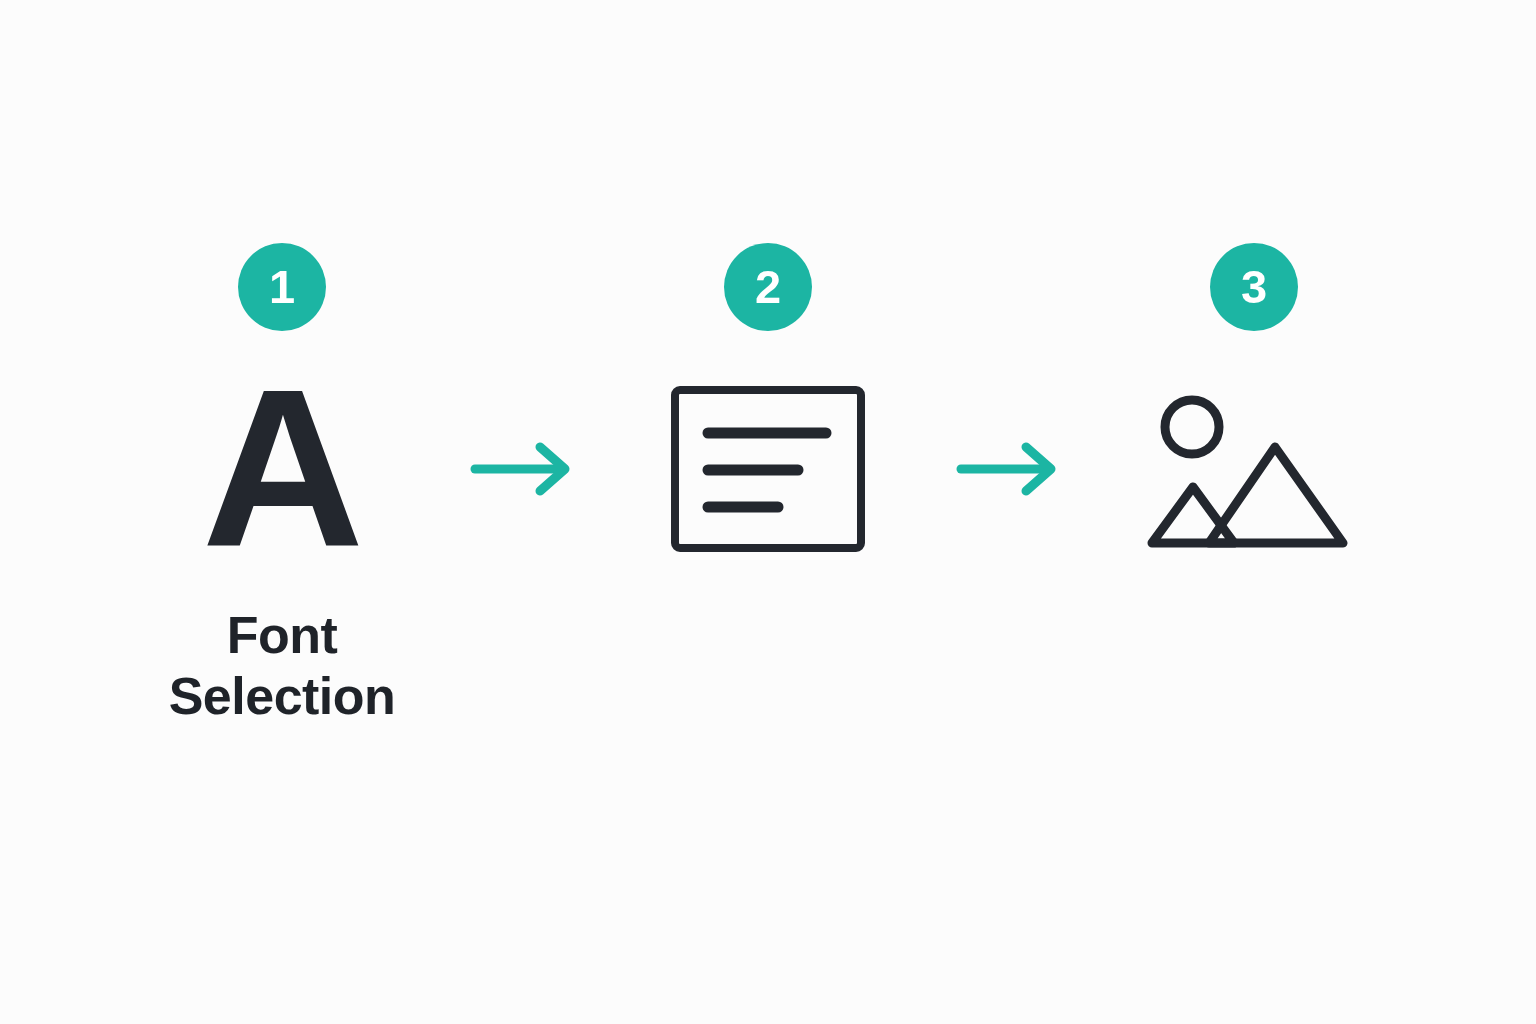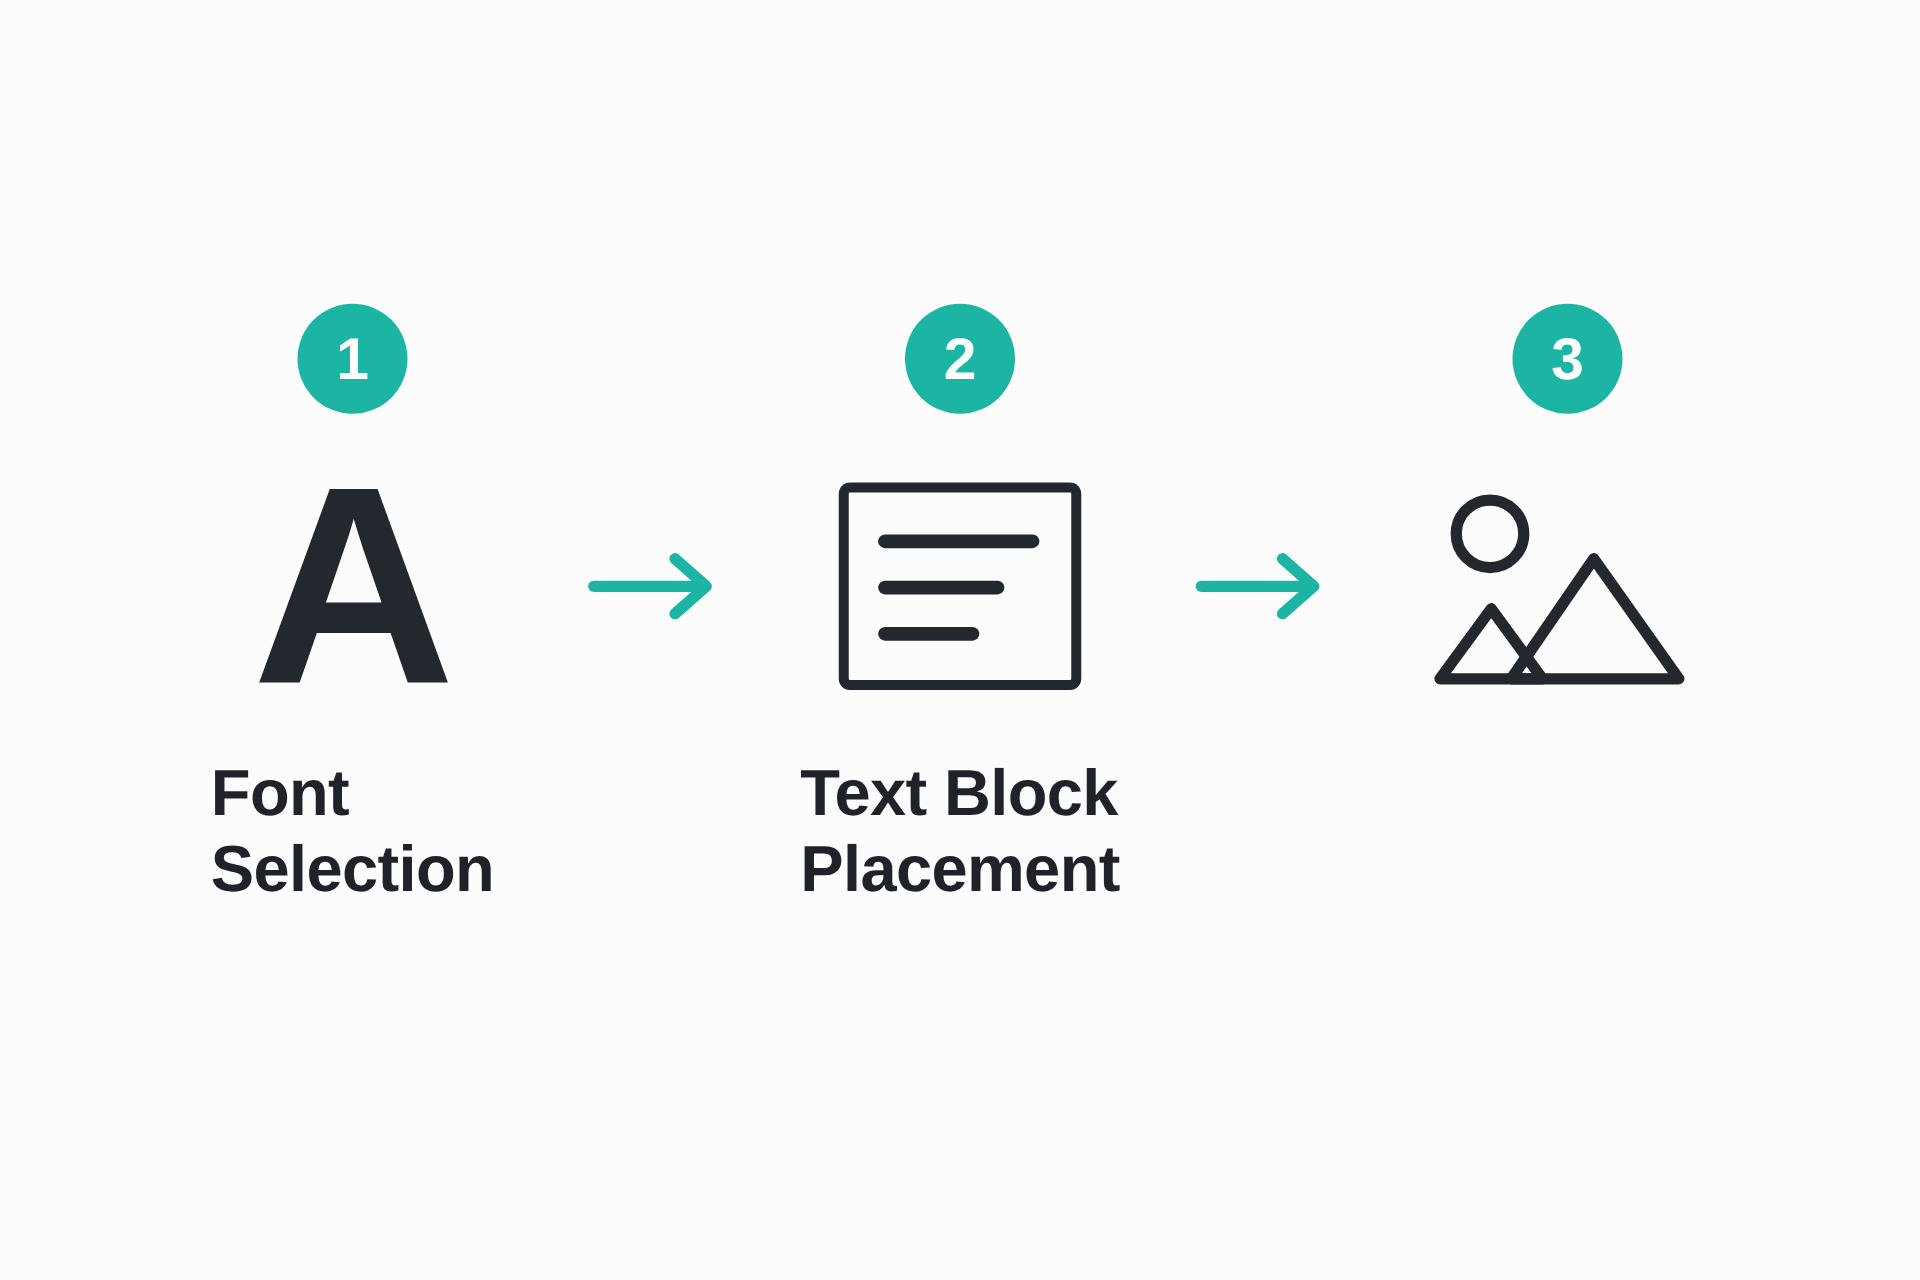--- a/index.html
+++ b/index.html
@@ -75,21 +75,21 @@
     font-size: 225px;
     font-weight: bold;
     color: #23272e;
     line-height: 0.78;
     letter-spacing: -2px;
     display: block;
   }
 
   .label {
     margin-top: 52px;
-    text-align: left;
+    text-align: center;
     font-size: 52px;
     font-weight: bold;
     color: #1f2329;
     line-height: 1.18;
     letter-spacing: -0.5px;
     white-space: pre-line;
   }
 
   
   .connector {
@@ -130,22 +130,20 @@
       <div class="icon-wrap">
         <svg width="196" height="168" viewBox="0 0 196 168">
           <rect x="5" y="5" width="186" height="158" rx="5" ry="5" fill="none" stroke="#23272e" stroke-width="8"></rect>
           <g stroke="#23272e" stroke-width="11" stroke-linecap="round">
             <line x1="38" y1="48" x2="156" y2="48"></line>
             <line x1="38" y1="85" x2="128" y2="85"></line>
             <line x1="38" y1="122" x2="108" y2="122"></line>
           </g>
         </svg>
       </div>
-      <div class="label">Text Block
-Placement</div>
     </div>
 
     <div class="connector">
       <svg width="110" height="60" viewBox="0 0 110 60">
         <g fill="none" stroke="#1cb5a3" stroke-width="9" stroke-linecap="round" stroke-linejoin="round">
           <line x1="5" y1="30" x2="92" y2="30"></line>
           <polyline points="70,8 95,30 70,52"></polyline>
         </g>
       </svg>
     </div>

